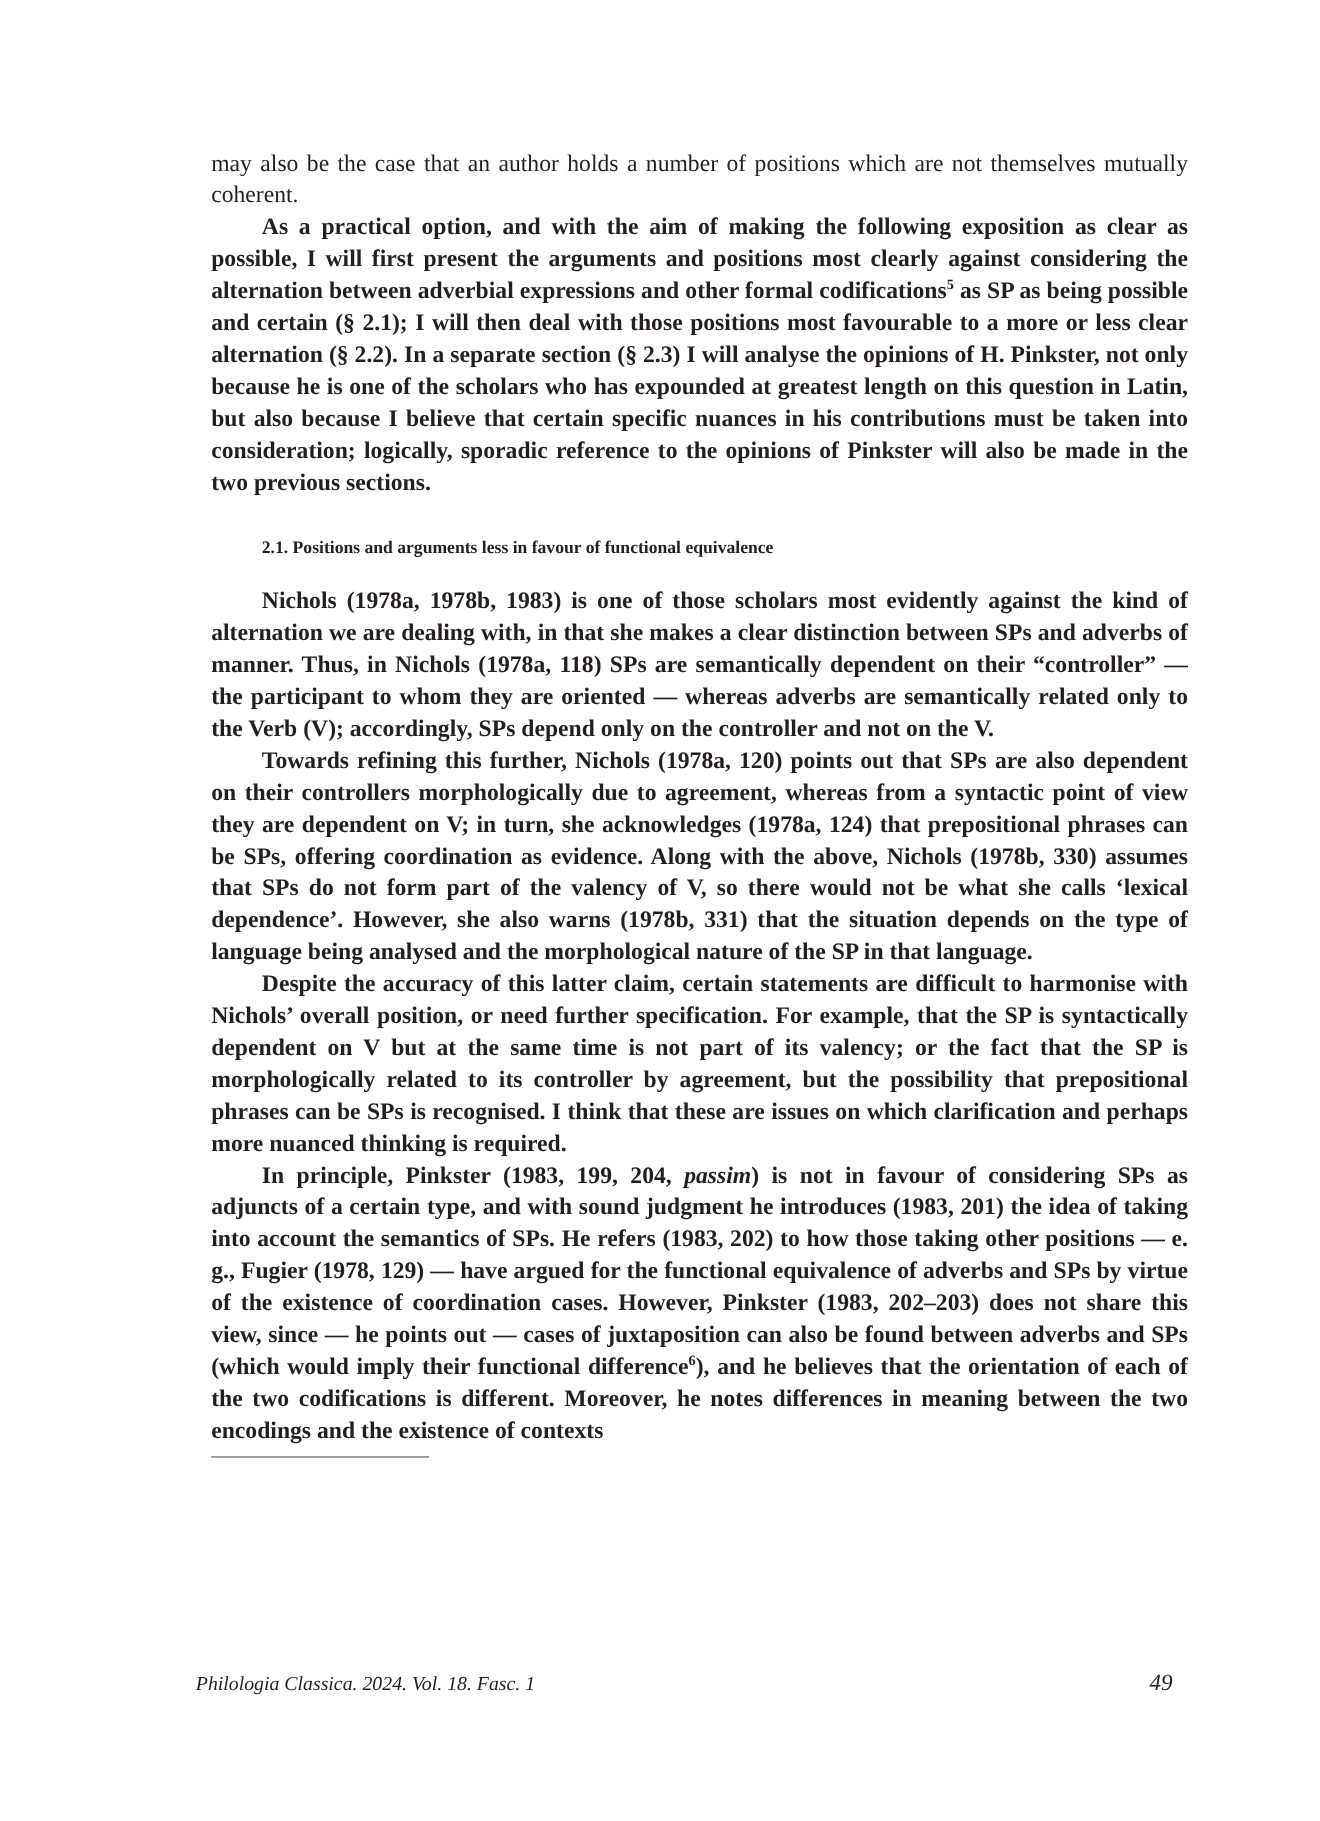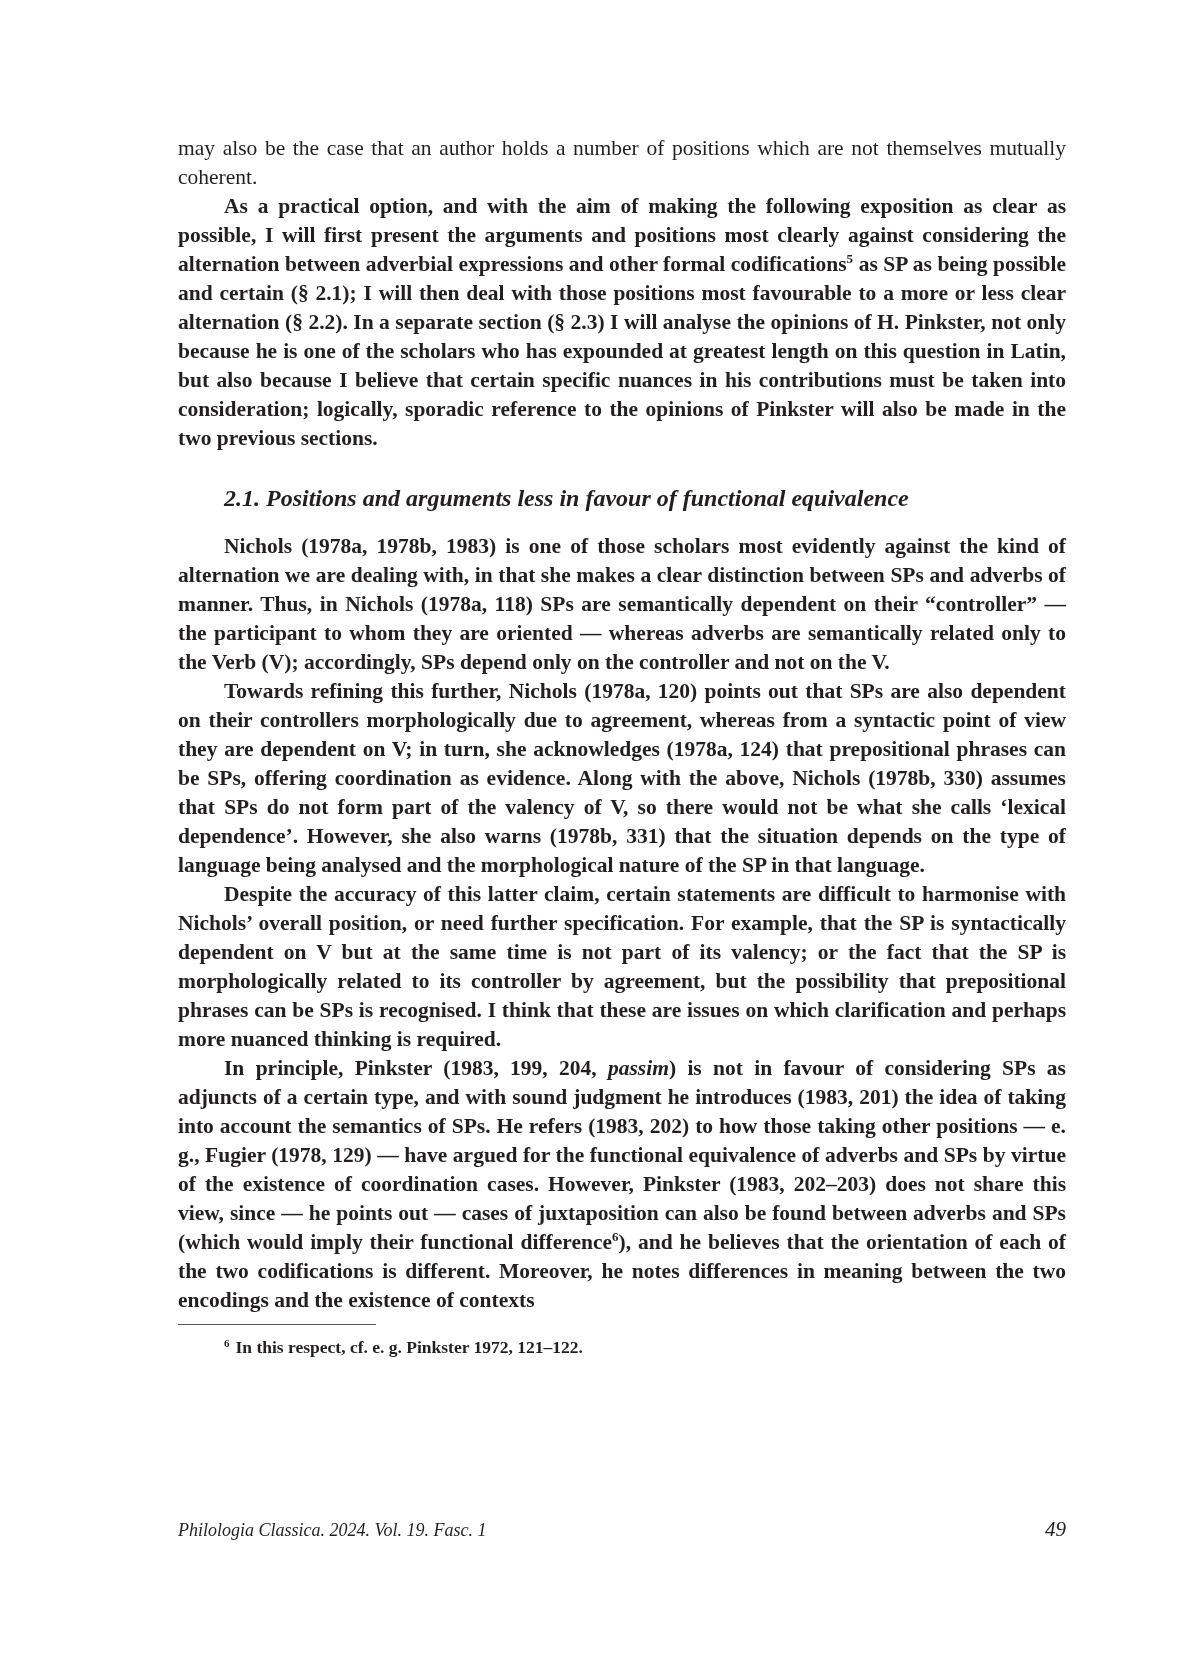--- a/index.html
+++ b/index.html
@@ -1,27 +1,27 @@
 <!DOCTYPE html>
 <html><head>
 <meta charset="utf-8">
 <style>
   html, body { margin: 0; padding: 0; background: #ffffff; }
   body { width: 1200px; height: 1655px; position: relative; overflow: hidden; }
   .page {
-    position: absolute; left: 178px; top: 134px; width: 888px;
+    position: absolute; left: 192px; top: 134px; width: 888px;
     font-family: "Liberation Serif", "DejaVu Serif", serif;
     color: #231f20; font-size: 21.5px; line-height: 29px;
   }
   .para { margin: 0; text-align: justify; hyphens: manual; }
   .indent { text-indent: 46px; font-weight: bold; }
   sup { font-size: 13px; line-height: 0; vertical-align: 8px; }
   .heading {
-    margin: 31px 0 19px 46px; font-style: italic; font-weight: bold;
-    font-size: 24px; line-height: 29px;
+    margin: 31px 0 19px 46px; font-weight: bold;
+    font-size: 16px; line-height: 29px;
   }
   .rule { width: 198px; height: 0; border-top: 1.5px solid #555; margin: 9px 0 10px 0; }
   .fn { margin: 0; font-size: 17.5px; line-height: 24px; text-align: justify; }
   .fn.indent { text-indent: 46px; }
   .fn sup { font-size: 11px; vertical-align: 6px; margin-right: 6px; }
   .footer {
     position: absolute; left: 178px; top: 1517px; width: 888px;
     font-family: "Liberation Serif", "DejaVu Serif", serif; color: #231f20;
     display: flex; justify-content: space-between; align-items: baseline;
   }
@@ -40,19 +40,18 @@
   <h2 class="heading">2.1. Positions and arguments less in favour of functional equivalence</h2>
 
   <p class="para indent">Nichols (1978a, 1978b, 1983) is one of those scholars most evidently against the kind of alternation we are dealing with, in that she makes a clear distinction between SPs and adverbs of manner. Thus, in Nichols (1978a, 118) SPs are semantically dependent on their “controller” — the participant to whom they are oriented — whereas adverbs are semanti­cally related only to the Verb (V); accordingly, SPs depend only on the controller and not on the V.</p>
   <p class="para indent">Towards refining this further, Nichols (1978a, 120) points out that SPs are also de­pendent on their controllers morphologically due to agreement, whereas from a syntactic point of view they are dependent on V; in turn, she acknowledges (1978a, 124) that prep­ositional phrases can be SPs, offering coordination as evidence. Along with the above, Nichols (1978b, 330) assumes that SPs do not form part of the valency of V, so there would not be what she calls ‘lexical dependence’. However, she also warns (1978b, 331) that the situation depends on the type of language being analysed and the morphological nature of the SP in that language.</p>
   <p class="para indent">Despite the accuracy of this latter claim, certain statements are difficult to harmonise with Nichols’ overall position, or need further specification. For example, that the SP is syntactically dependent on V but at the same time is not part of its valency; or the fact that the SP is morphologically related to its controller by agreement, but the possibility that prepositional phrases can be SPs is recognised. I think that these are issues on which clarification and perhaps more nuanced thinking is required.</p>
 
   <p class="para indent"><span>In principle, Pinkster (1983, 199, 204, </span><em>passim</em><span>) is not in favour of considering SPs as adjuncts of a certain type, and with sound judgment he introduces (1983, 201) the idea of taking into account the semantics of SPs. He refers (1983, 202) to how those taking other positions — e. g., Fugier (1978, 129) — have argued for the functional equivalence of ad­verbs and SPs by virtue of the existence of coordination cases. However, Pinkster (1983, 202–203) does not share this view, since — he points out — cases of juxtaposition can also be found between adverbs and SPs (which would imply their functional difference</span><sup>6</sup><span>), and he believes that the orientation of each of the two codifications is different. Moreover, he notes differences in meaning between the two encodings and the existence of contexts</span></p>
 
   <div class="rule"></div>
 
-  <p class="fn indent"><sup>6</sup><span>In this respect, cf. e. g. Pinkster 1972, 121–122.</span></p>
 </div>
 
 <div class="footer">
-  <span class="journal">Philologia Classica. 2024. Vol. 19. Fasc. 1</span>
+  <span class="journal">Philologia Classica. 2024. Vol. 18. Fasc. 1</span>
   <span class="pageno">49</span>
 </div>
 
 </body></html>

